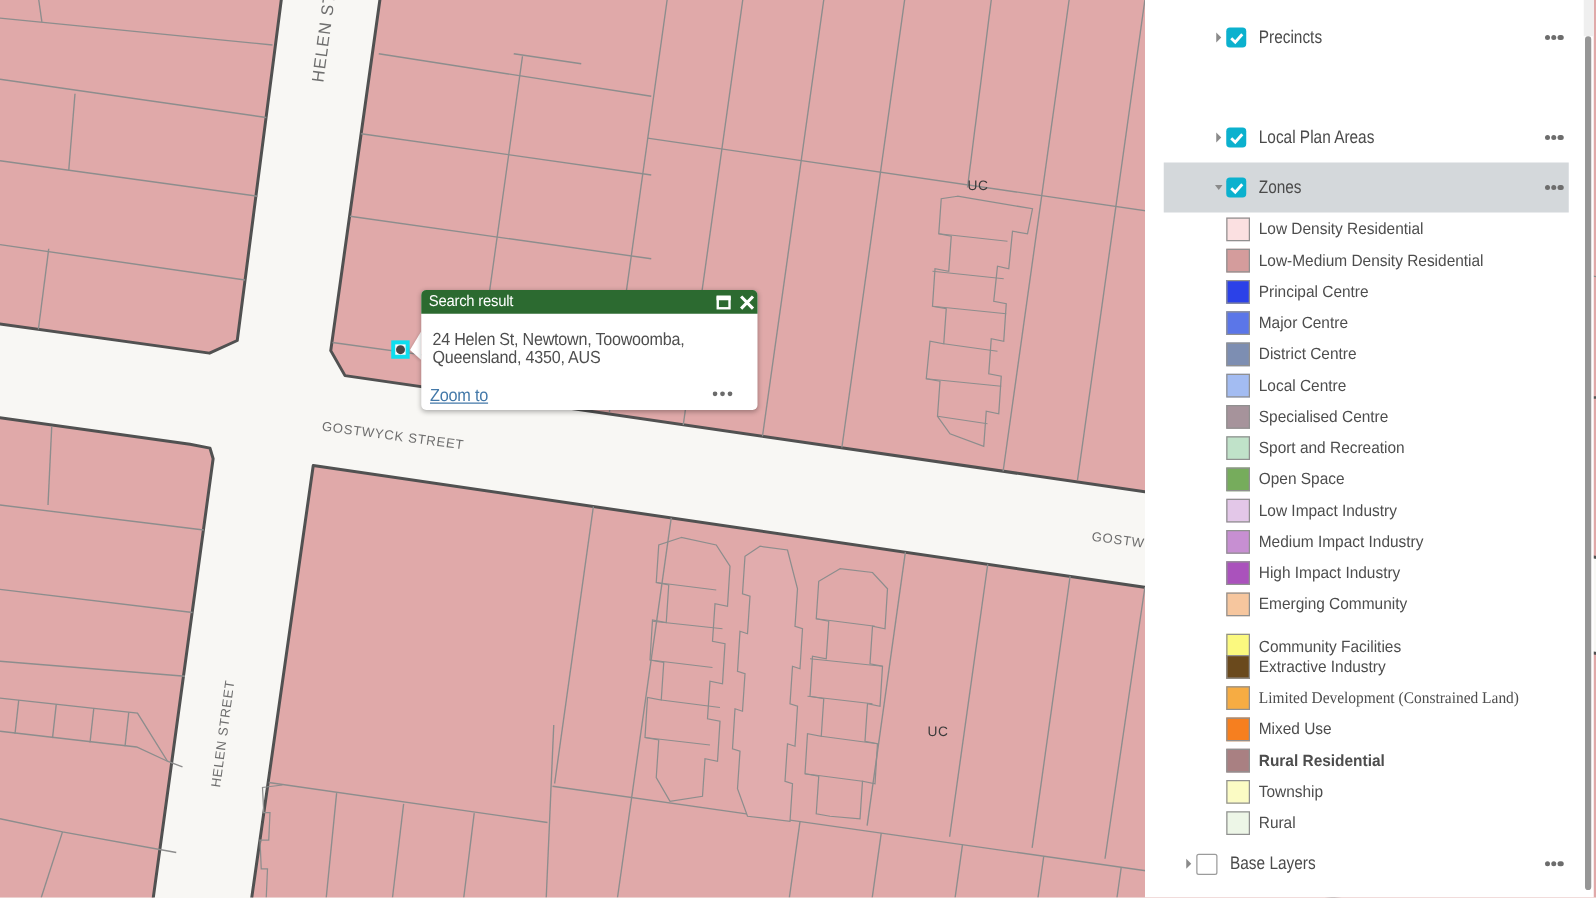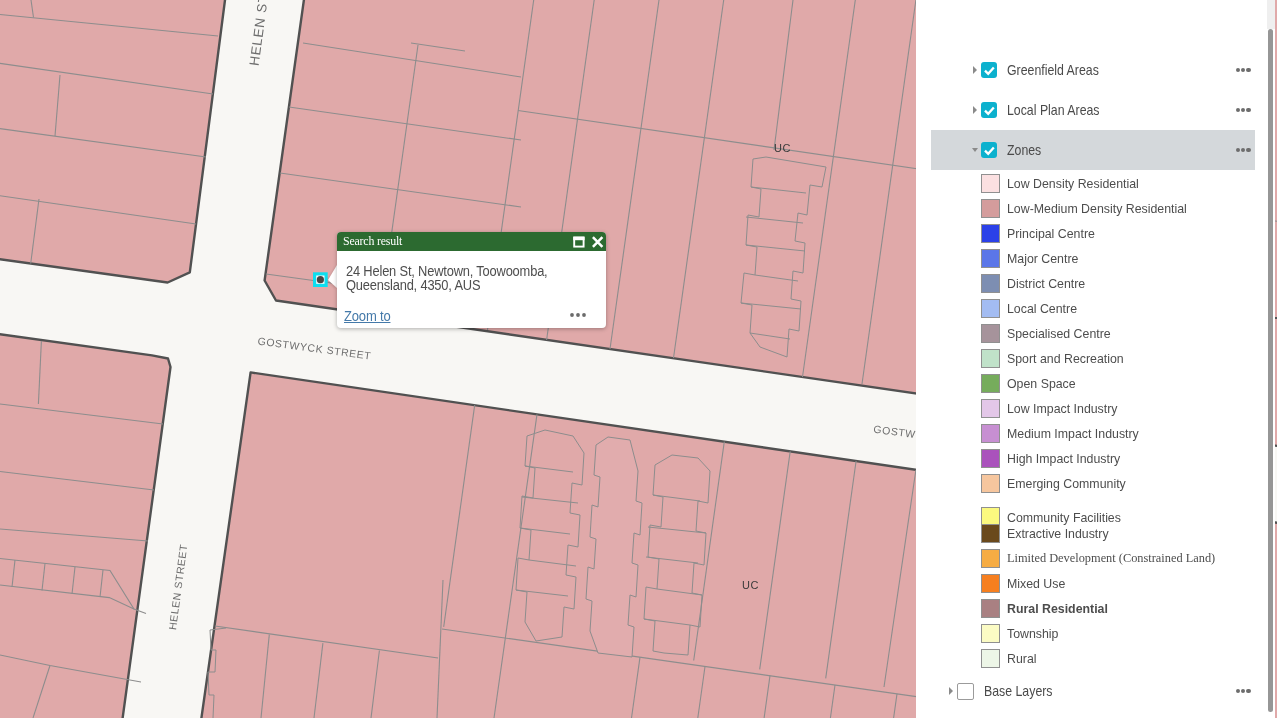--- a/index.html
+++ b/index.html
@@ -4,21 +4,21 @@
 <style>
   html,body{margin:0;padding:0;}
   body{width:1277px;height:718px;overflow:hidden;position:relative;
        font-family:"Liberation Sans",sans-serif;background:#F8F7F4;}
   #map{position:absolute;left:0;top:0;}
   
   #popup{position:absolute;left:336.5px;top:232px;width:269px;height:96px;
          box-shadow:0 1px 4px rgba(0,0,0,.3);border-radius:4px;background:#fff;}
   #popup .hd{height:19px;background:#2C6A30;border-radius:4px 4px 0 0;
              color:#fff;font-size:12.5px;line-height:19px;padding-left:6.5px;
-             letter-spacing:-.2px;position:relative;font-family:Liberation Serif, serif;}
+             letter-spacing:-.2px;position:relative;}
   #popup .hd .tt{display:inline-block;transform:scaleX(.95);transform-origin:0 50%;}
   #popup .bd{position:relative;height:87px;}
   #popup .addr{position:absolute;left:9.5px;top:13px;font-size:14px;line-height:14.2px;
          color:#4e4e4e;letter-spacing:-.2px;transform:scaleX(.92);transform-origin:0 0;
          white-space:nowrap;}
   #popup .zoomto{position:absolute;left:7px;top:56.5px;font-size:14px;color:#4479A9;
          text-decoration:underline;transform:scaleX(.93);transform-origin:0 0;letter-spacing:-.2px;}
   #tail{position:absolute;left:327.5px;top:264.5px;width:0;height:0;
         border-top:15px solid transparent;border-bottom:8.5px solid transparent;
         border-right:9.5px solid #fff;filter:drop-shadow(-1px 1px 1px rgba(0,0,0,.15));}
@@ -171,28 +171,28 @@
     <svg width="20" height="6" style="position:absolute;left:233px;top:61px;">
       <circle cx="2" cy="3" r="1.9" fill="#6b6b6b"></circle>
         <circle cx="8" cy="3" r="1.9" fill="#6b6b6b"></circle>
         <circle cx="14" cy="3" r="1.9" fill="#6b6b6b"></circle>
     </svg>
   </div>
 </div>
 
 <div id="panel">
   <div id="hl"></div>
-  <div class="grow" style="top:50px;">
+  <div class="grow" style="top:10px;">
     <div class="tri r" style="left:57px;top:15.5px;"></div>
     <div class="cb" style="top:11.5px;">
         <svg width="17" height="17">
           <path d="M4,8.6 L7.2,11.8 L12.8,5.4" stroke="#fff" stroke-width="2.3" fill="none"></path>
         </svg>
       </div>
-    <div class="lbl">Greenfield Areas</div>
+    <div class="lbl">Precincts</div>
     <div class="dots" style="top:18px;">
         <i></i>
         <i></i>
         <i></i>
       </div>
   </div>
   <div class="grow" style="top:130px;">
     <div class="tri d" style="left:55.5px;top:17.5px;"></div>
     <div class="cb" style="top:11.5px;">
         <svg width="17" height="17">

